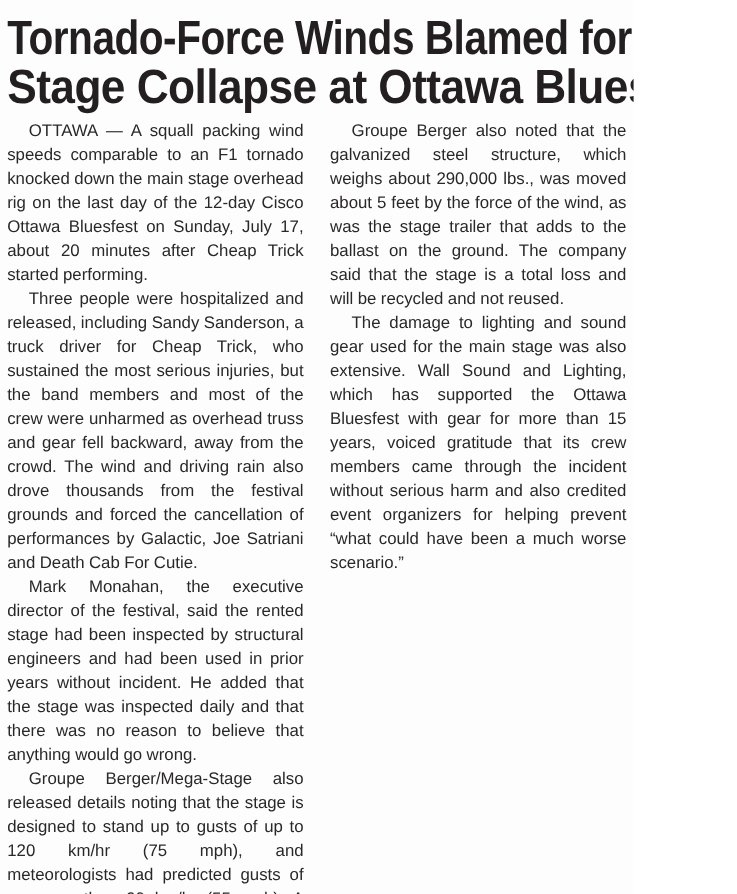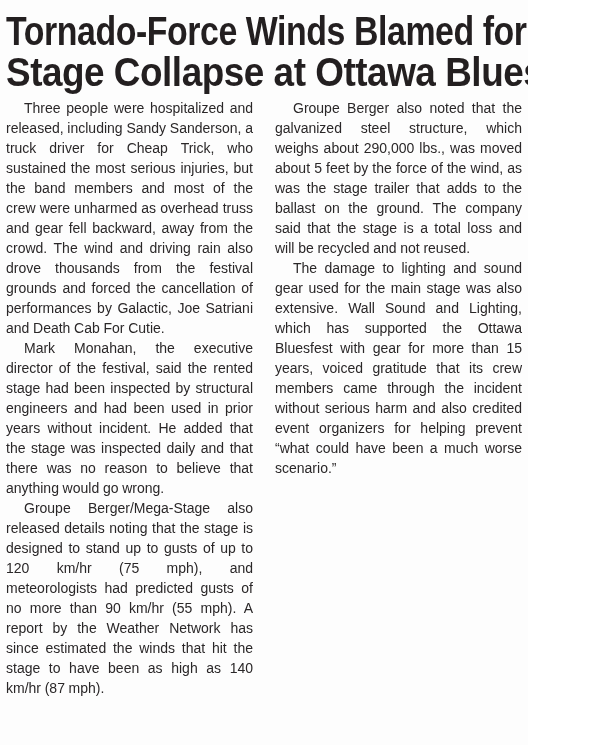--- a/index.html
+++ b/index.html
@@ -54,20 +54,21 @@
 <div class="page">
 
   <svg class="headline-svg" width="614" height="96" viewBox="0 0 614 96">
     <text x="6" y="45" textLength="605" lengthAdjust="spacingAndGlyphs">Tornado-Force Winds Blamed for Main</text>
     <text x="6" y="86" textLength="601" lengthAdjust="spacingAndGlyphs">Stage Collapse at Ottawa Bluesfest</text>
   </svg>
 
   <div class="columns">
 
     <div class="col">
+      <p>OTTAWA — A squall packing wind speeds comparable to an F1 tornado knocked down the main stage overhead rig on the last day of the 12-day Cisco Ottawa Bluesfest on Sunday, July 17, about 20 minutes after Cheap Trick started performing.</p>
       <p>Three people were hospitalized and released, including Sandy Sanderson, a truck driver for Cheap Trick, who sustained the most serious injuries, but the band members and most of the crew were unharmed as overhead truss and gear fell backward, away from the crowd. The wind and driving rain also drove thousands from the festival grounds and forced the cancellation of performances by Galactic, Joe Satriani and Death Cab For Cutie.</p>
       <p>Mark Monahan, the executive director of the festival, said the rented stage had been inspected by structural engineers and had been used in prior years without incident. He added that the stage was inspected daily and that there was no reason to believe that anything would go wrong.</p>
       <p>Groupe Berger/Mega-Stage also released details noting that the stage is designed to stand up to gusts of up to 120 km/hr (75 mph), and meteorologists had predicted gusts of no more than 90 km/hr (55 mph). A report by the Weather Network has since estimated the winds that hit the stage to have been as high as 140 km/hr (87 mph).</p>
     </div>
 
     <div class="col">
       <p>Groupe Berger also noted that the galvanized steel structure, which weighs about 290,000 lbs., was moved about 5 feet by the force of the wind, as was the stage trailer that adds to the ballast on the ground. The company said that the stage is a total loss and will be recycled and not reused.</p>
       <p>The damage to lighting and sound gear used for the main stage was also extensive. Wall Sound and Lighting, which has supported the Ottawa Bluesfest with gear for more than 15 years, voiced gratitude that its crew members came through the incident without serious harm and also credited event organizers for helping prevent “what could have been a much worse scenario.”</p>
     </div>
 

